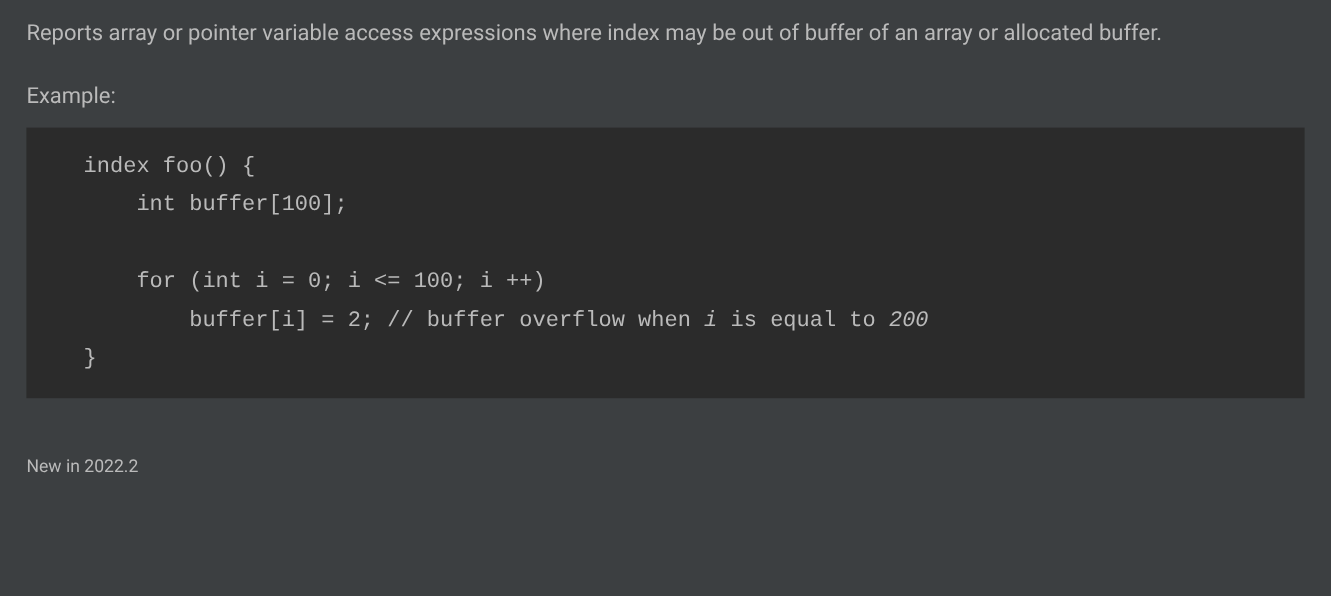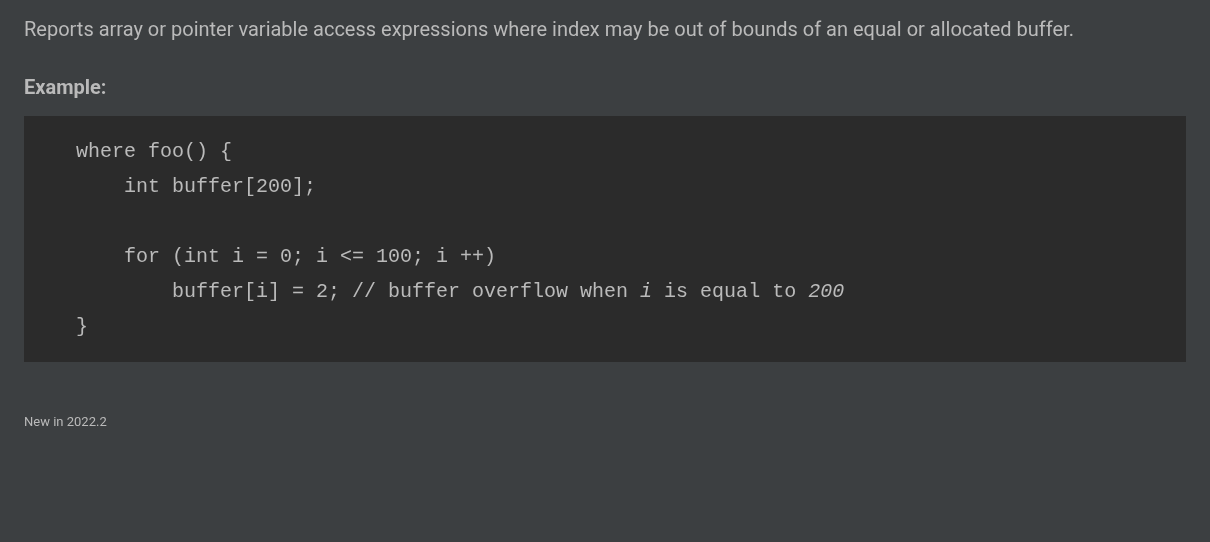--- a/index.html
+++ b/index.html
@@ -16,49 +16,49 @@
       width: 1210px;
       height: 542px;
       padding: 14px 24px 0 24px;
     }
     .description {
       color: #bababa;
       margin-bottom: 28px;
       padding-right: 40px;
     }
     .example-heading {
-      font-weight: 700;
+      font-weight: 400;
       color: #bababa;
       margin-bottom: 14px;
     }
     .code-block {
       background-color: #2b2b2b;
       padding: 18px 0 18px 52px;
       font-family: "Menlo", "Monaco", "Consolas", "Liberation Mono", "Courier New", monospace;
       font-size: 20px;
       line-height: 1.75;
       color: #bababa;
       white-space: pre;
       margin-bottom: 50px;
     }
     .code-block .comment-italic {
       font-style: italic;
     }
     .version-note {
       color: #bababa;
-      font-size: 13px;
+      font-size: 16px;
     }
   </style>
 </head>
 <body>
 
-<p class="description">Reports array or pointer variable access expressions where index may be out of bounds of an equal or allocated buffer.</p>
+<p class="description">Reports array or pointer variable access expressions where index may be out of buffer of an array or allocated buffer.</p>
 
 <p class="example-heading">Example:</p>
 
-<div class="code-block"><span>where foo() {</span>
-<span>    int buffer[200];</span>
+<div class="code-block"><span>index foo() {</span>
+<span>    int buffer[100];</span>
 <span></span>
 <span>    for (int i = 0; i &lt;= 100; i ++)</span>
 <span>        buffer[i] = 2; // buffer overflow when </span><span class="comment-italic">i</span><span> is equal to </span><span class="comment-italic">200</span>
 <span>}</span></div>
 
 <p class="version-note">New in 2022.2</p>
 
 </body></html>

